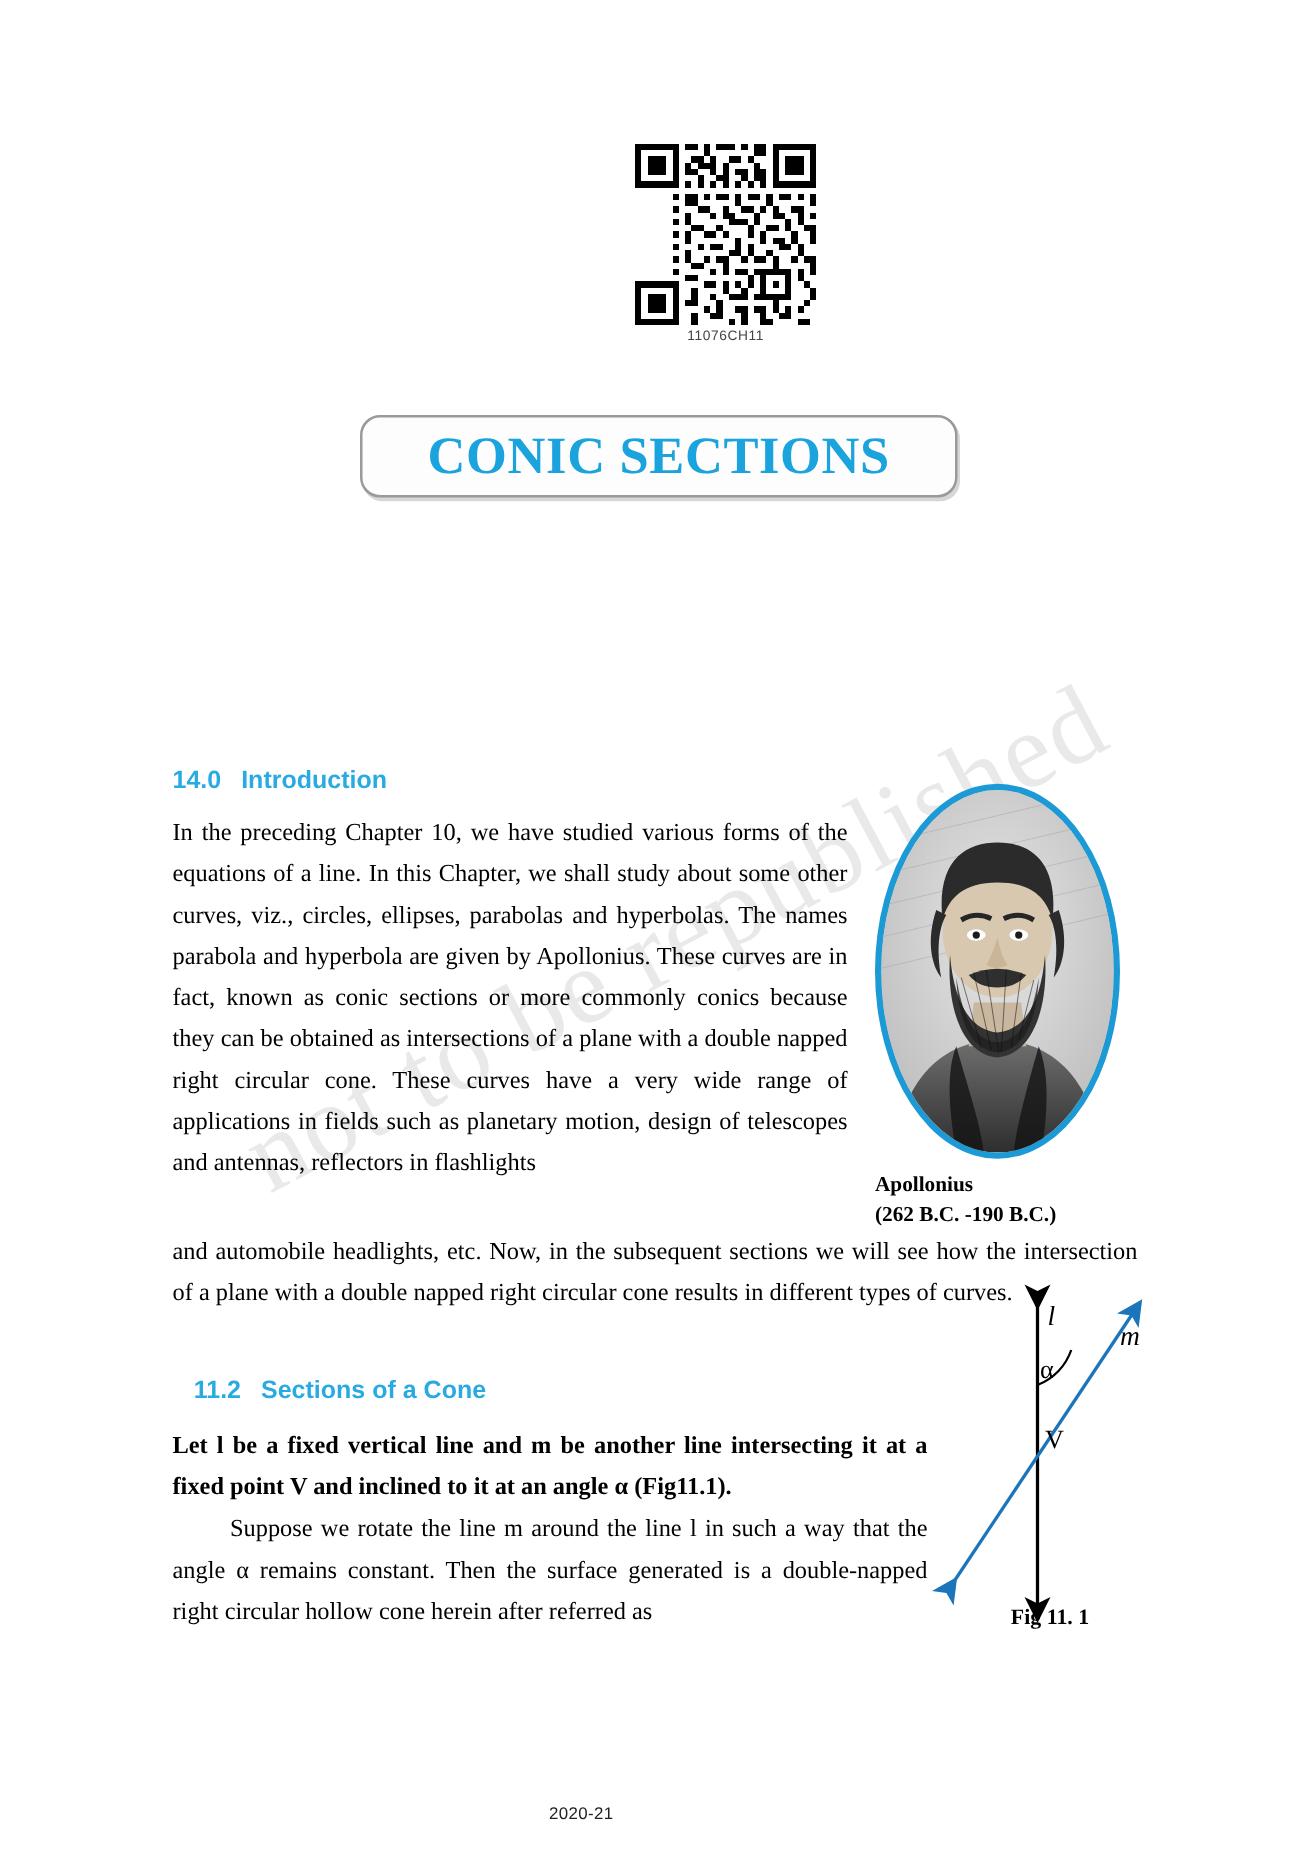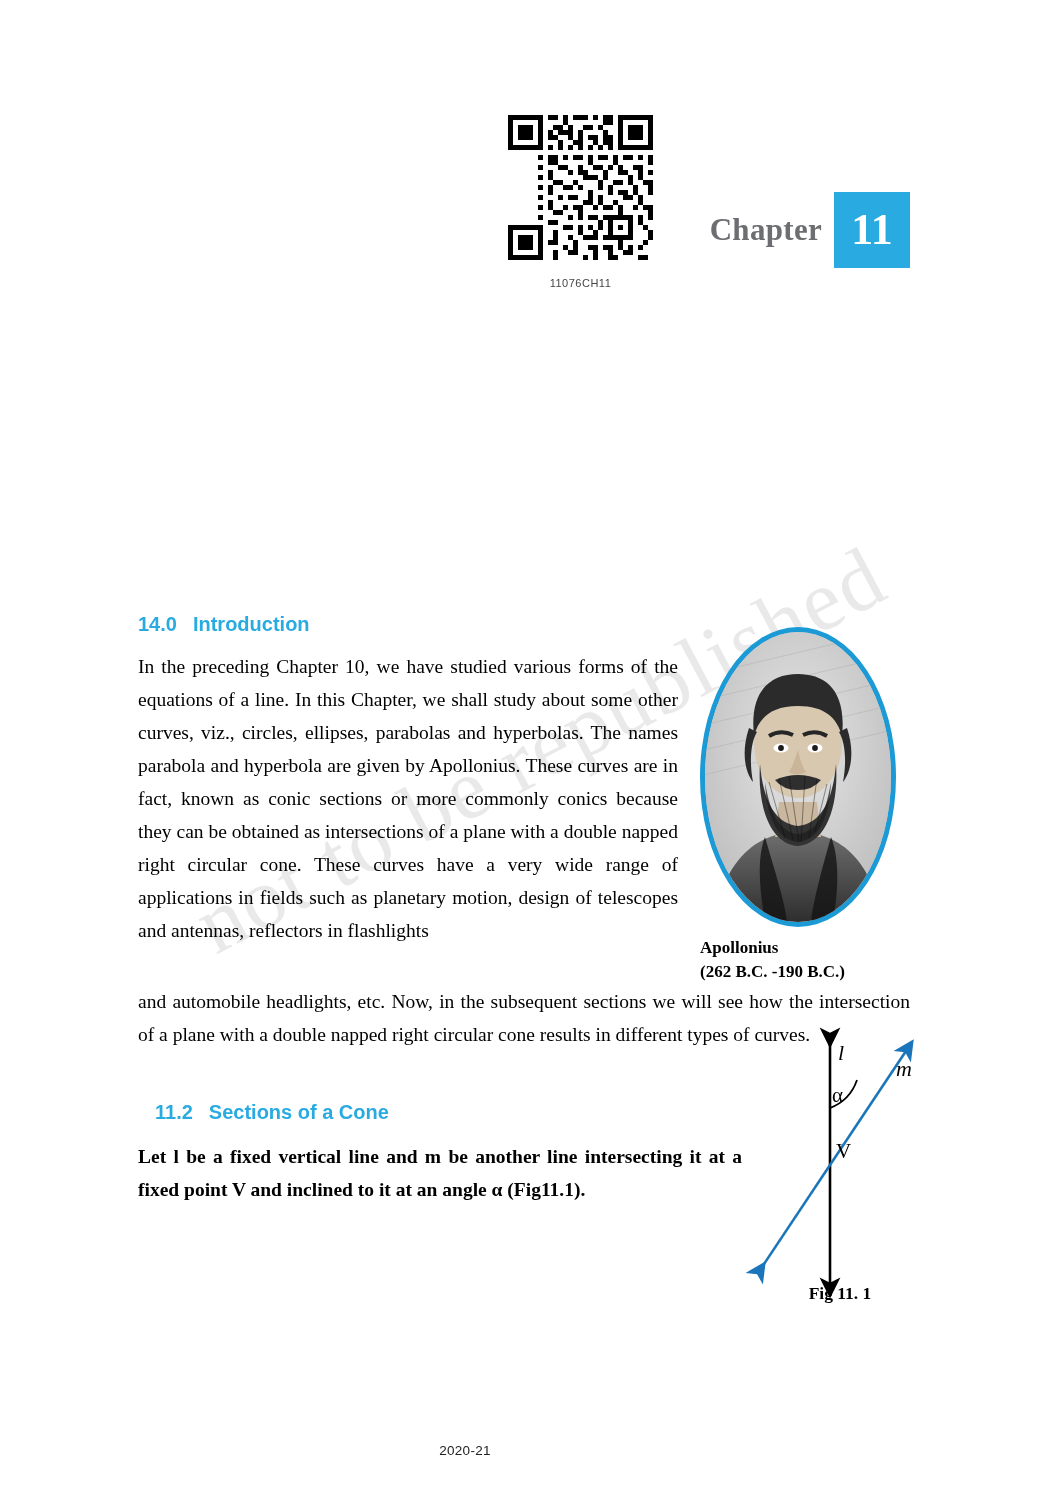--- a/index.html
+++ b/index.html
@@ -49,21 +49,21 @@
   }
   .qr {
     width: 145px; height: 145px;
     display: block;
   }
   .qr-caption {
     font-family: "Liberation Sans", sans-serif;
     font-size: 11px;
     letter-spacing: .5px;
     color: #444;
-    margin-top: 17px;
+    margin-top: 3px;
     text-align: center;
   }
 
   .chapter-line {
     position: absolute;
     right: 140px;
     top: 192px;
     display: flex;
     align-items: stretch;
   }
@@ -370,25 +370,26 @@
           <rect x="17" y="27" width="1" height="2"></rect>
         <rect x="20" y="27" width="1" height="2"></rect>
           <rect x="23" y="27" width="2" height="1"></rect>
         <rect x="26" y="28" width="2" height="1"></rect>
           <rect x="21" y="28" width="1" height="1"></rect>
       </g>
     </svg>
     <div class="qr-caption">11076CH11</div>
   </div>
 
-  <div class="chapter-line">
-    <div class="chapter-word">Chapter</div>
-    <div class="chapter-num">11</div>
-  </div>
-
+
+  <div class="title-plate">
+    <div class="inner">
+      <div class="title-text">CONIC SECTIONS</div>
+    </div>
+  </div>
 
 
   <div class="sec-head" style="left:138px; top:613px;">
     <span class="num">14.0</span><span>Introduction</span>
   </div>
 
   <div class="para" style="left:138px; top:650px; width:540px;">In the preceding Chapter 10, we have studied various forms of the equations of a line. In this Chapter, we shall study about some other curves, viz., circles, ellipses, parabolas and hyperbolas. The names parabola and hyperbola are given by Apollonius. These curves are in fact, known as conic sections or more commonly conics because they can be obtained as intersections of a plane with a double napped right circular cone. These curves have a very wide range of applications in fields such as planetary motion, design of telescopes and antennas, reflectors in flashlights</div>
 
   <div class="para" style="left:138px; top:985px; width:772px;">and automobile headlights, etc.  Now, in the subsequent sections we will see how the intersection of a plane with a double napped right circular cone results in different types of curves.</div>
 
@@ -458,20 +459,21 @@
       <div>(262 B.C. -190 B.C.)</div>
     </div>
   </div>
 
   <div class="sec-head" style="left:155px; top:1101px;">
     <span class="num">11.2</span><span>Sections of a Cone</span>
   </div>
 
   <div class="para" style="left:138px; top:1140px; width:604px;font-weight:bold;">Let l be a fixed vertical line and m be another line intersecting it at a fixed point V and inclined to it at an angle α (Fig11.1).</div>
 
+  <div class="para" style="left:138px; top:1207px; width:604px; text-indent:46px;">Suppose we rotate the line m around the line l in such a way that the angle α remains constant.  Then the surface generated is a double-napped right circular hollow cone herein after referred as</div>
 
   <div class="fig-box">
     <svg width="200" height="290" viewBox="0 0 200 290">
       <defs>
         <marker id="arrBlack" markerWidth="10" markerHeight="10" refX="5" refY="5" orient="auto">
           <path d="M1 1 L9 5 L1 9 L3 5 Z" fill="#000000"></path>
         </marker>
         <marker id="arrBlue" markerWidth="10" markerHeight="10" refX="5" refY="5" orient="auto">
           <path d="M1 1 L9 5 L1 9 L3 5 Z" fill="#1b75bb"></path>
         </marker>

